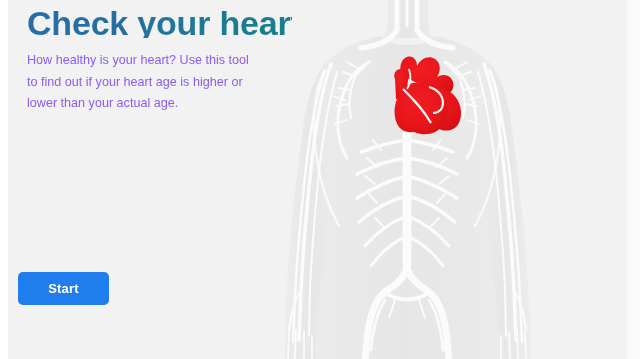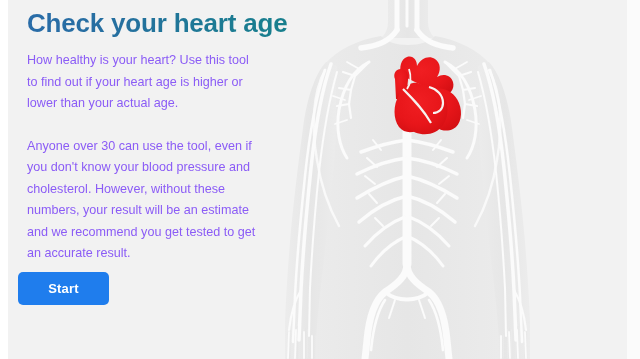--- a/index.html
+++ b/index.html
@@ -37,21 +37,21 @@
   
   .content {
     position: absolute;
     left: 19px;      
     top: 8px;
     width: 265px;
     z-index: 5;
   }
   .headline {
     margin: 0;
-    font-size: 26px;
+    font-size: 34px;
     font-weight: bold;
     letter-spacing: -0.2px;
     line-height: 30px;
     color: #246ca6;
     background: linear-gradient(95deg, #2a6ca8 0%, #256f9f 35%, #1d7a94 70%, #177f8c 100%);
     -webkit-background-clip: text;
     background-clip: text;
     -webkit-text-fill-color: transparent;
     white-space: nowrap;
   }
@@ -270,21 +270,20 @@
         </g>
 
       </svg>
     </div>
 
     <div class="content">
       <h1 class="headline">Check your heart age</h1>
 
       <p class="para first">How healthy is your heart? Use this tool to find out if your heart age is higher or lower than your actual age.</p>
 
-      <p class="para second">Anyone over 30 can use the tool, even if you don't know your blood pressure and cholesterol. However, without these numbers, your result will be an estimate and we recommend you get tested to get an accurate result.</p>
     </div>
 
     <button class="start-btn">Start</button>
 
   </div>
 
   <div class="panel-right-edge"></div>
 
 </div>
 

